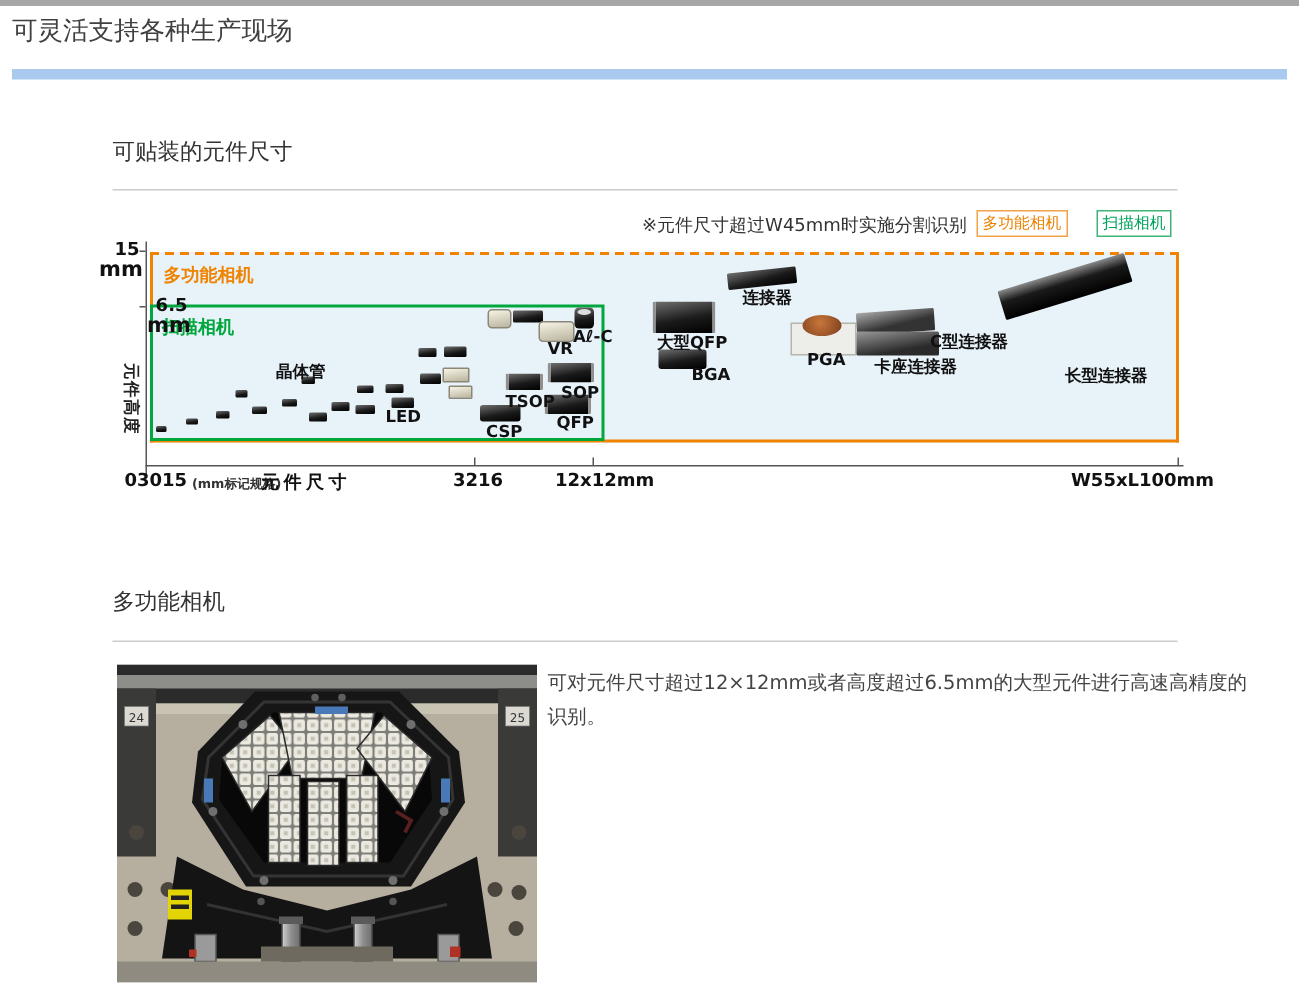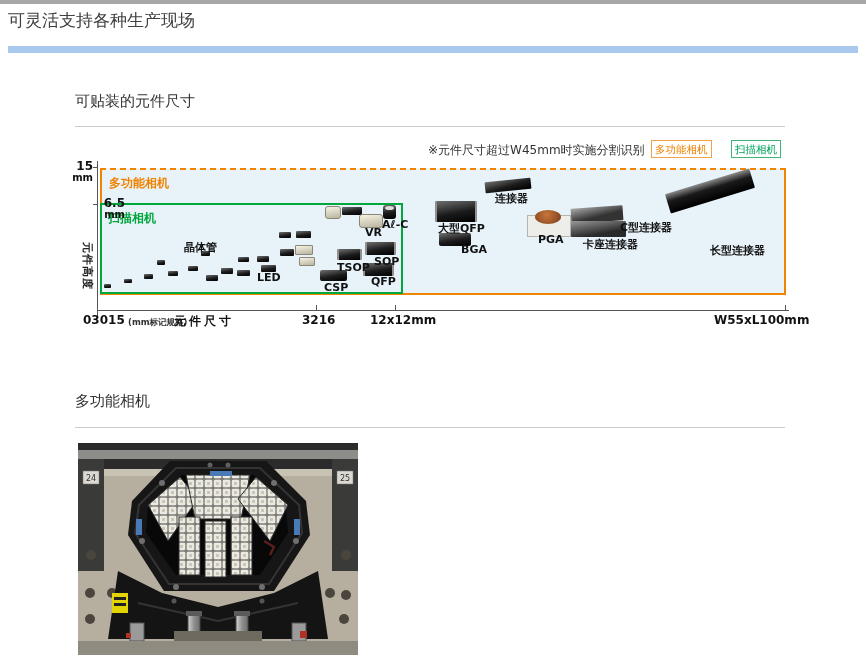--- a/index.html
+++ b/index.html
@@ -10,21 +10,21 @@
   .page-title{left:8px;top:9px;font-size:17px;color:#404040;}
   .bluebar{left:8px;top:46px;width:850px;height:7px;background:#a9c9ef;}
   .sec-heading{left:75px;font-size:15px;color:#333;}
   .sec-rule{left:75px;width:710px;height:1px;background:#ccc;}
   .note{top:142px;left:428px;font-size:12px;color:#333;white-space:nowrap;}
   .badge{top:140px;height:16px;line-height:16px;padding:0 3px;border:1px solid;font-size:10.5px;background:#fff;white-space:nowrap;}
   .badge-multi{left:651px;border-color:#f2a24b;color:#ee8100;}
   .badge-scan{left:731px;border-color:#3fb379;color:#00a25c;}
   .ylab{width:27px;text-align:right;line-height:1.05;color:#111;}
   .ylab .v{font-size:12px;font-weight:bold;}
-  .ylab .u{font-size:10px;font-weight:bold;}
+  .ylab .u{font-size:14px;font-weight:bold;}
   .yaxis-title{left:62px;top:238px;width:52px;height:56px;display:flex;align-items:center;justify-content:center;transform:rotate(90deg);font-size:11px;font-weight:bold;color:#222;letter-spacing:1px;white-space:nowrap;}
   .vaxis{left:97px;top:161px;width:1px;height:155px;background:#555;}
   .vtick{width:4px;height:1px;background:#555;}
   .haxis{left:97px;top:310px;width:692px;height:1px;background:#555;}
   .htick{width:1px;height:5px;background:#555;top:305px;}
   .zone-multi{left:100px;top:168px;width:686px;height:127px;background:#e8f2f9;border:2px solid #f08300;border-top-style:dashed;box-sizing:border-box;}
   .zone-scan{left:100px;top:203px;width:303px;height:91px;border:2px solid #00a73c;box-sizing:border-box;}
   .zone-lbl{font-size:12px;font-weight:bold;white-space:nowrap;}
   .zl-multi{left:109px;top:175px;color:#f08300;}
   .zl-scan{left:108px;top:210px;color:#00a73c;}
@@ -210,14 +210,15 @@
       <rect x="34" y="150" width="16" height="20" fill="#e3d406"></rect>
       <rect x="36" y="154" width="12" height="3" fill="#222"></rect>
       <rect x="36" y="160" width="12" height="3" fill="#222"></rect>
       <rect x="222" y="188" width="7" height="7" fill="#b03224"></rect>
       <rect x="48" y="190" width="5" height="5" fill="#b03224"></rect>
     </g>
     <rect x="0" y="198" width="280" height="14" fill="#8f8b80"></rect>
     <rect x="96" y="188" width="88" height="10" fill="#6e6a60"></rect>
   </svg>
 
+  <div class="abs desc">可对元件尺寸超过12×12mm或者高度超过6.5mm的大型元件进行高速高精度的识别。</div>
 
 </div>
 
 </body></html>

